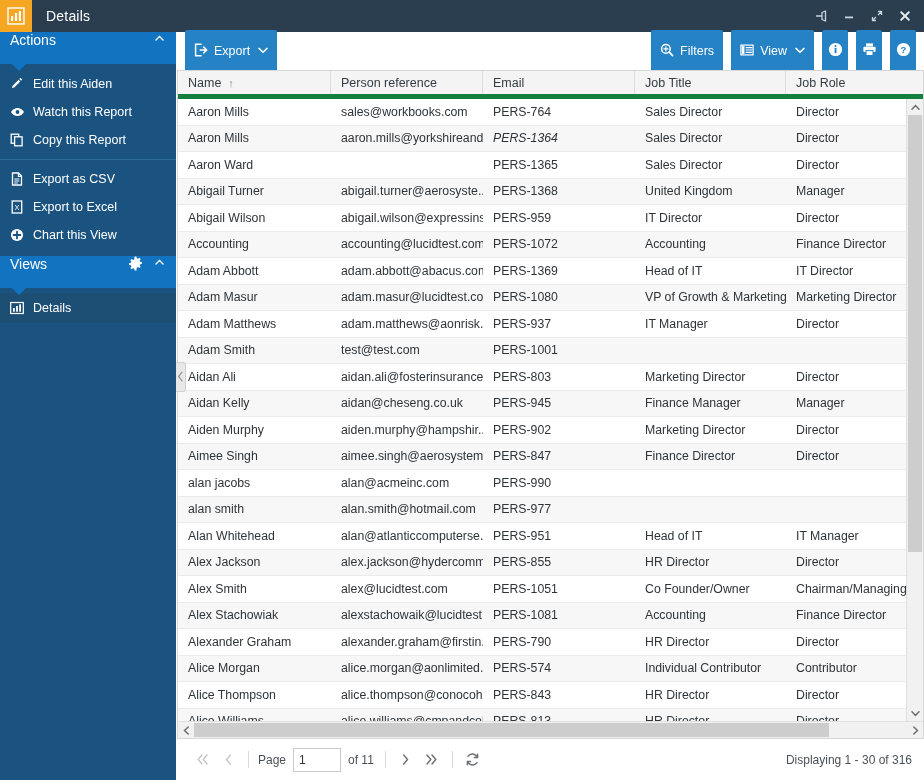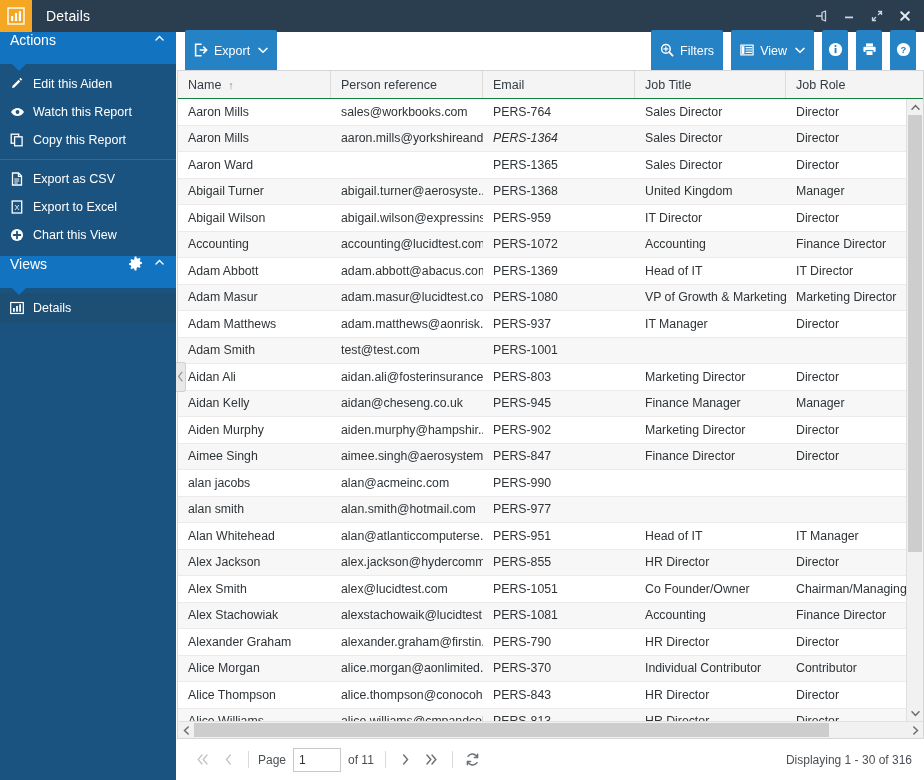--- a/index.html
+++ b/index.html
@@ -186,21 +186,21 @@
     position: relative;
     border: 1px solid #d6d6d6;
     border-bottom: none;
     margin: 0 0 0 0;
     display: flex; flex-direction: column;
     background: #fff;
   }
   .grid-head {
     height: 28px; flex: 0 0 28px;
     background: #f4f4f4;
-    border-bottom: 1px solid #15803d;
+    border-bottom: 5px solid #15803d;
     display: flex;
     position: relative;
   }
   .gh-cell {
     display: flex; align-items: center;
     font-size: 12.5px;
     color: #333b43;
     padding: 0 10px;
     border-right: 1px solid #dcdcdc;
     cursor: pointer;
@@ -727,21 +727,21 @@
               <div class="row">
                 <div class="cell" style="width: 153px; flex: 0 0 153px;">Alexander Graham</div>
                 <div class="cell" style="width: 152px; flex: 0 0 152px;">alexander.graham@firstin...</div>
                 <div class="cell" style="width: 152px; flex: 0 0 152px;">PERS-790</div>
                 <div class="cell" style="width: 151px; flex: 0 0 151px;">HR Director</div>
                 <div class="cell" style="flex: 1 1 auto;">Director</div>
               </div>
               <div class="row alt">
                 <div class="cell" style="width: 153px; flex: 0 0 153px;">Alice Morgan</div>
                 <div class="cell" style="width: 152px; flex: 0 0 152px;">alice.morgan@aonlimited....</div>
-                <div class="cell" style="width: 152px; flex: 0 0 152px;">PERS-370</div>
+                <div class="cell" style="width: 152px; flex: 0 0 152px;">PERS-574</div>
                 <div class="cell" style="width: 151px; flex: 0 0 151px;">Individual Contributor</div>
                 <div class="cell" style="flex: 1 1 auto;">Contributor</div>
               </div>
               <div class="row">
                 <div class="cell" style="width: 153px; flex: 0 0 153px;">Alice Thompson</div>
                 <div class="cell" style="width: 152px; flex: 0 0 152px;">alice.thompson@conocoh...</div>
                 <div class="cell" style="width: 152px; flex: 0 0 152px;">PERS-843</div>
                 <div class="cell" style="width: 151px; flex: 0 0 151px;">HR Director</div>
                 <div class="cell" style="flex: 1 1 auto;">Director</div>
               </div>

